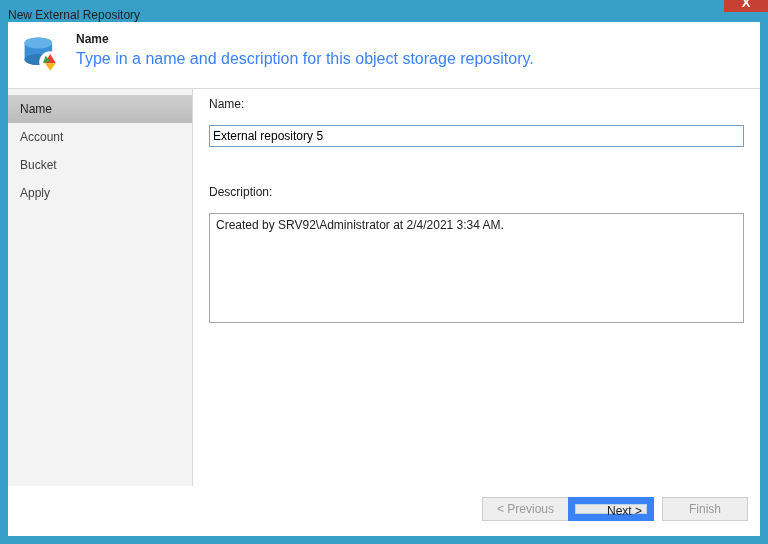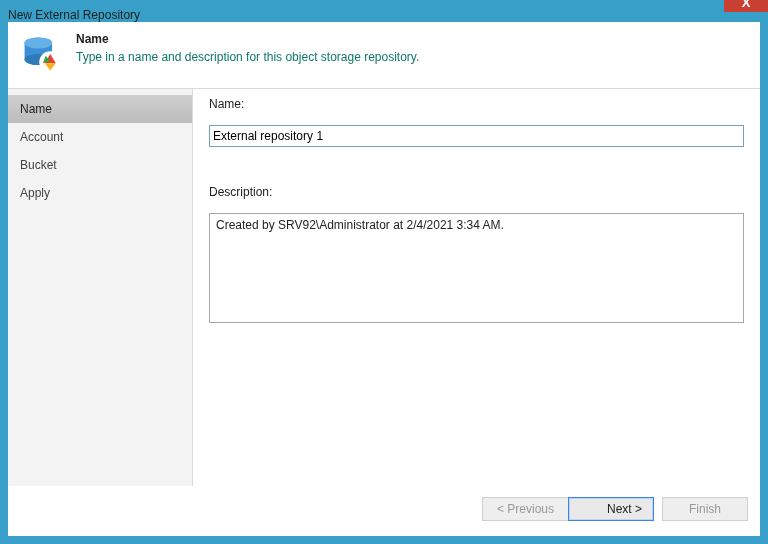--- a/index.html
+++ b/index.html
@@ -4,34 +4,34 @@
 <style>
   * { box-sizing: border-box; margin: 0; padding: 0; }
   html, body { width: 768px; height: 544px; font-family: "Segoe UI", Tahoma, sans-serif; font-size: 12px; overflow: hidden; background: #fff; }
   .window { width: 768px; height: 544px; border: 8px solid #38a0c8; background: #fff; display: flex; flex-direction: column; }
   .titlebar { height: 22px; background: #38a0c8; display: flex; align-items: flex-start; justify-content: center; position: relative; margin-top:-8px; }
   .title-text { color: #222; font-size: 12px; text-align:left; line-height:30px; width:100%; }
   .close-btn { position: absolute; right: -8px; top: -8px; width: 44px; height: 20px; background: #c84031; color: #fff; display: flex; align-items: center; justify-content: center; font-weight: bold; font-family: Arial, sans-serif; font-size: 13px; cursor: pointer; }
   .header { display: flex; align-items: flex-start; padding: 10px 12px 12px 12px; gap: 12px; border-bottom: 1px solid #d9d9d9; background: #fff; }
   .header-icon { width: 44px; height: 44px; flex: 0 0 44px; }
   .header-text h1 { font-size: 12px; font-weight: 700; color: #222; margin-bottom: 4px; }
-  .header-text p { font-size: 12px; color: #0f766e; }
+  .header-text p { font-size: 16px; color: #3b82f6; }
   .body { flex: 1; display: flex; min-height: 0; }
   .sidebar { width: 185px; background: #f3f3f3; border-right: 1px solid #d9d9d9; padding-top: 6px; }
   .sidebar-item { padding: 7px 12px; font-size: 12px; color: #444; cursor: pointer; }
   .sidebar-item.active { background: linear-gradient(#cfcfcf,#bcbcbc); color: #222; }
   .content { flex: 1; padding: 8px 16px 12px 16px; display: flex; flex-direction: column; gap: 12px; }
   .field-label { font-size: 12px; color: #222; margin-bottom: 2px; }
   .name-box { width:100%; height:22px; border:1px solid #7a9ebd; background:#fff; padding:1px 3px; display:flex; align-items:center; outline:none; }
   .textarea { width: 100%; height: 110px; border: 1px solid #a8a8a8; padding: 4px 6px; font-size: 12px; font-family: inherit; resize: none; background: #fff; color:#222; }
   .spacer { height: 14px; }
   .footer { height: 50px; border-top: 0; display: flex; align-items: center; justify-content: flex-end; padding: 0 12px 4px 0; gap: 8px; }
   .btn { width: 86px; height: 24px; font-size: 12px; font-family: inherit; border: 1px solid #adadad; background: #e9e9e9; color: #222; cursor: pointer; }
   .btn:disabled { color: #9a9a9a; background: #eee; border-color:#cfcfcf; cursor: default; }
-  .btn.default { border: 1px solid #3b82f6; box-shadow: inset 0 0 0 1px #bcd3e8; padding-left: 27px; }
+  .btn.default { border: 7px solid #3b82f6; box-shadow: inset 0 0 0 1px #bcd3e8; padding-left: 27px; }
   .btn-pair { display:flex; }
   .btn-pair .btn:first-child { border-right: none; }
 </style>
 </head>
 <body>
 
 <div class="window">
   <div class="titlebar">
     <div class="title-text">New External Repository</div>
     <div class="close-btn">
@@ -62,21 +62,21 @@
     <div class="sidebar">
       <div class="sidebar-item active"><span>Name</span></div>
       <div class="sidebar-item"><span>Account</span></div>
       <div class="sidebar-item"><span>Bucket</span></div>
       <div class="sidebar-item"><span>Apply</span></div>
     </div>
 
     <div class="content">
       <div class="field-label">Name:</div>
       <div class="name-box" tabindex="0">
-        <span class="selected">External repository 1</span>
+        <span class="selected">External repository 5</span>
       </div>
       <div class="spacer"></div>
       <div class="field-label">Description:</div>
       <textarea class="textarea" style="">Created by SRV92\Administrator at 2/4/2021 3:34 AM.</textarea>
     </div>
   </div>
 
   <div class="footer">
     <div class="btn-pair">
       <button class="btn" disabled=""><span>&lt; Previous</span></button>

